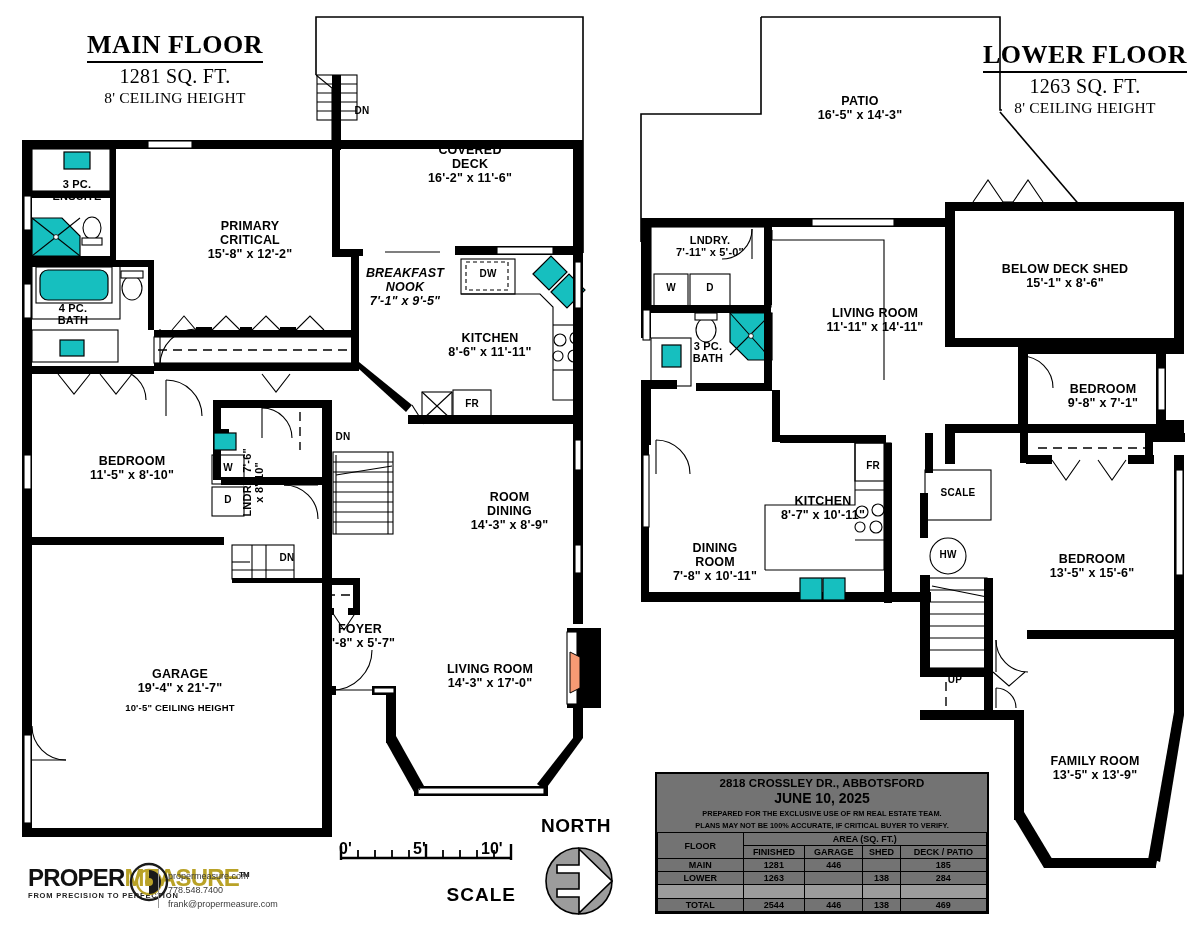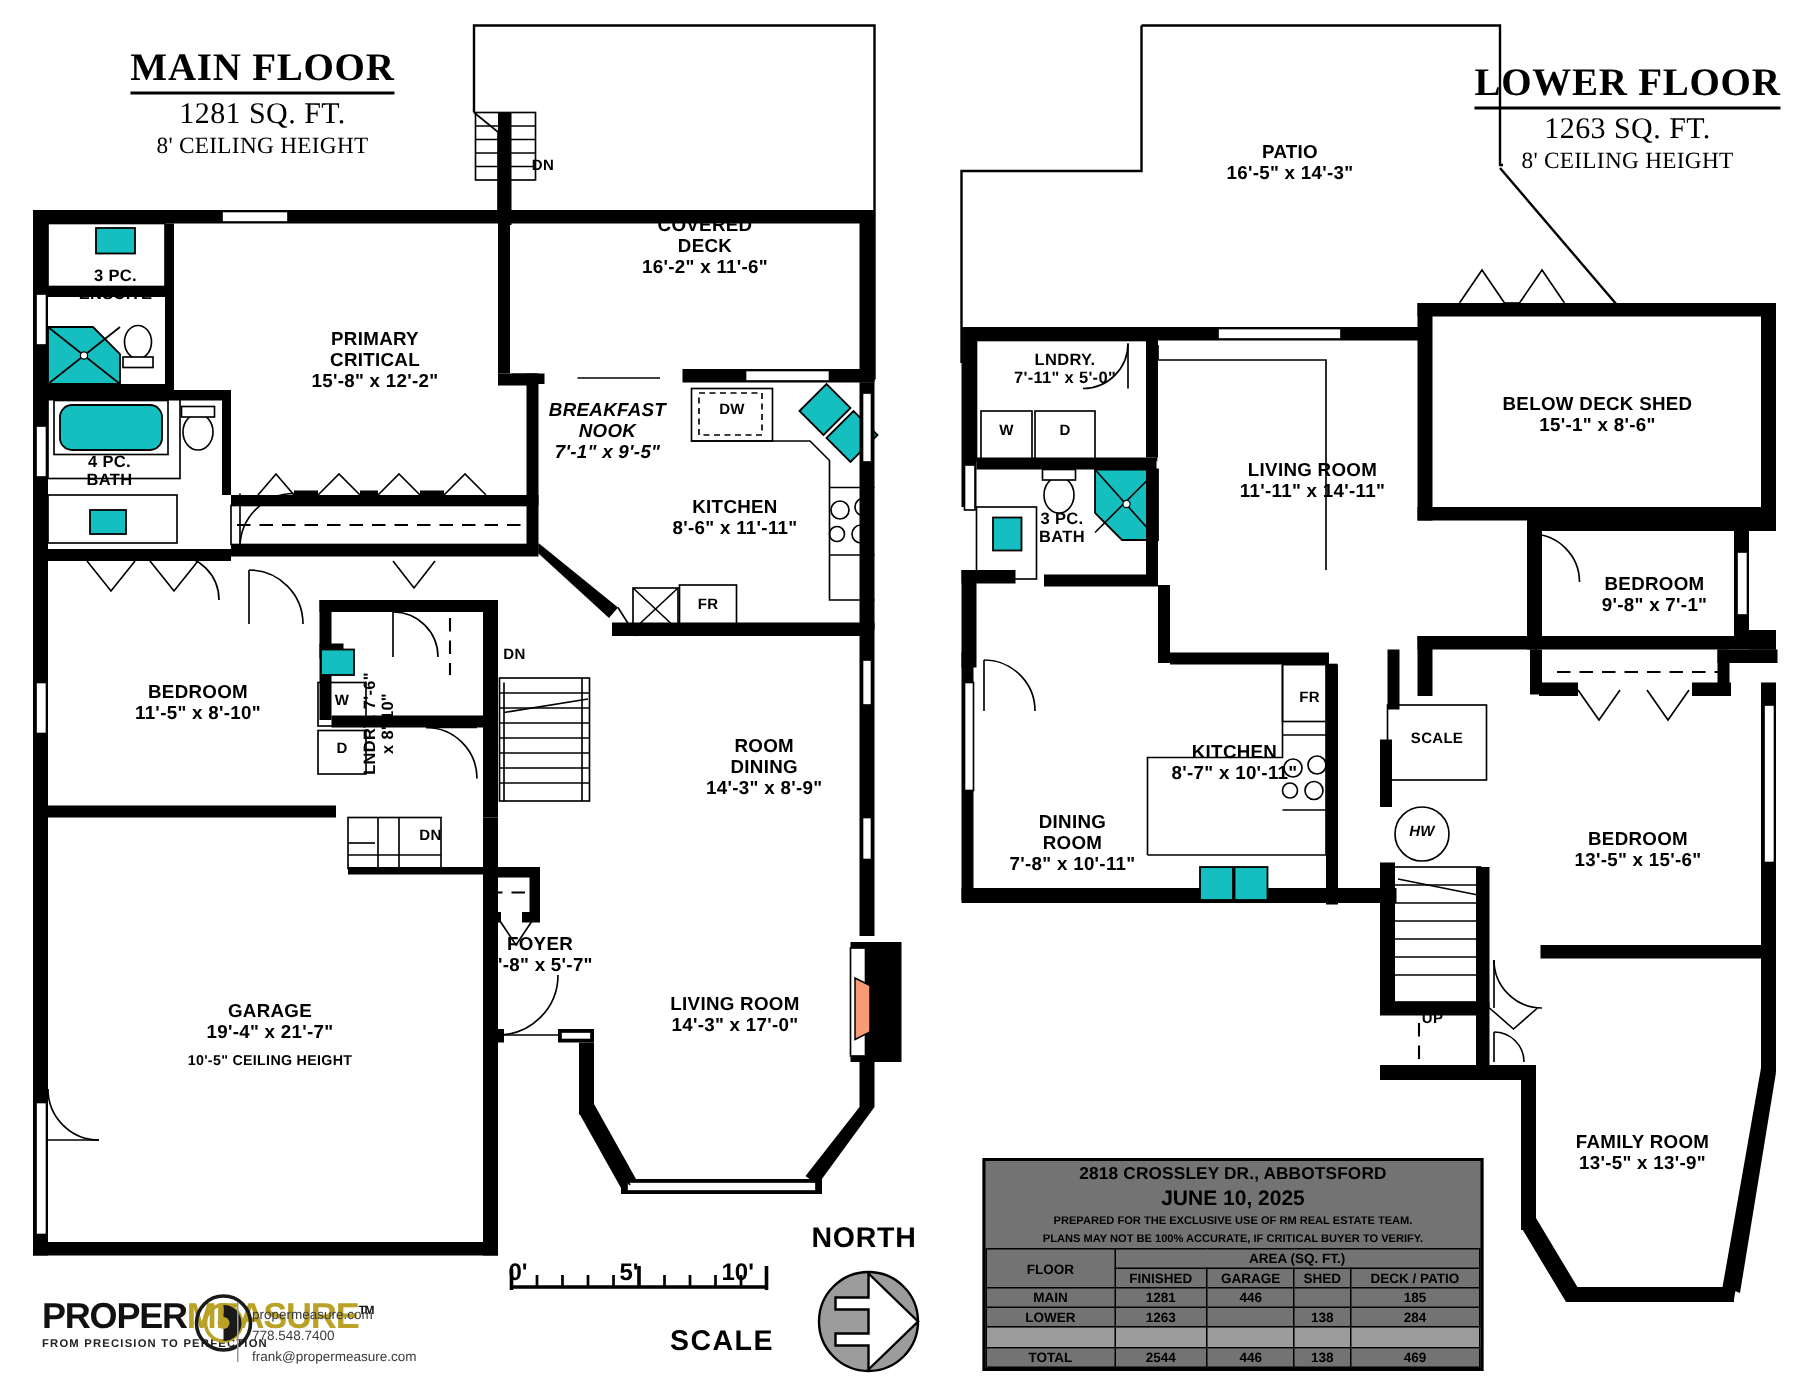--- a/index.html
+++ b/index.html
@@ -516,21 +516,21 @@
 <div class="lbl rm" style="left:758px;top:494px;width:130px;"><span>KITCHEN</span>
 <span>8'-7" x 10'-11"</span></div>
 
 <div class="lbl rm" style="left:1025px;top:754px;width:140px;"><span>FAMILY ROOM</span>
 <span>13'-5" x 13'-9"</span></div>
 
 <div class="lbl tiny" style="left:656px;top:282px;width:30px;">W</div>
 <div class="lbl tiny" style="left:695px;top:282px;width:30px;">D</div>
 <div class="lbl tiny" style="left:856px;top:460px;width:34px;">FR</div>
 <div class="lbl tiny" style="left:928px;top:487px;width:60px;">SCALE</div>
-<div class="lbl tiny" style="left:928px;top:549px;width:40px;font-style:italic;">HW</div>
+<div class="lbl tiny" style="left:928px;top:549px;width:40px;">HW</div>
 <div class="lbl tiny" style="left:935px;top:674px;width:40px;">UP</div>
 
 <div class="scalewrap" style="left:336px;top:838px;width:180px;">
   <svg width="180" height="26">
     <line x1="5" y1="8" x2="5" y2="22" stroke="#000" stroke-width="2.4"></line>
     <line x1="5" y1="20" x2="175" y2="20" stroke="#000" stroke-width="2.4"></line>
     <line x1="22" y1="12" x2="22" y2="20" stroke="#000" stroke-width="1.8"></line>
     <line x1="39" y1="12" x2="39" y2="20" stroke="#000" stroke-width="1.8"></line>
     <line x1="56" y1="12" x2="56" y2="20" stroke="#000" stroke-width="1.8"></line>
     <line x1="73" y1="12" x2="73" y2="20" stroke="#000" stroke-width="1.8"></line>

